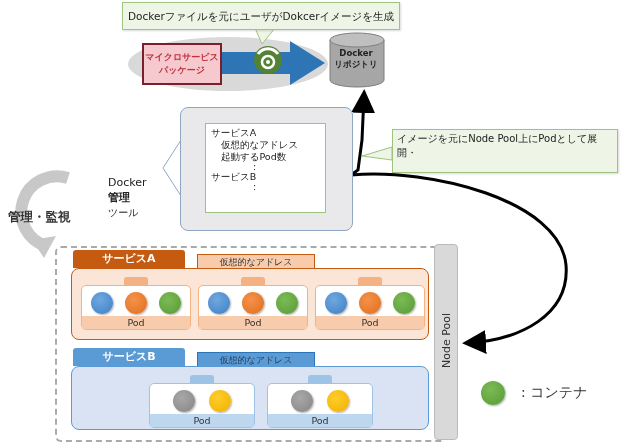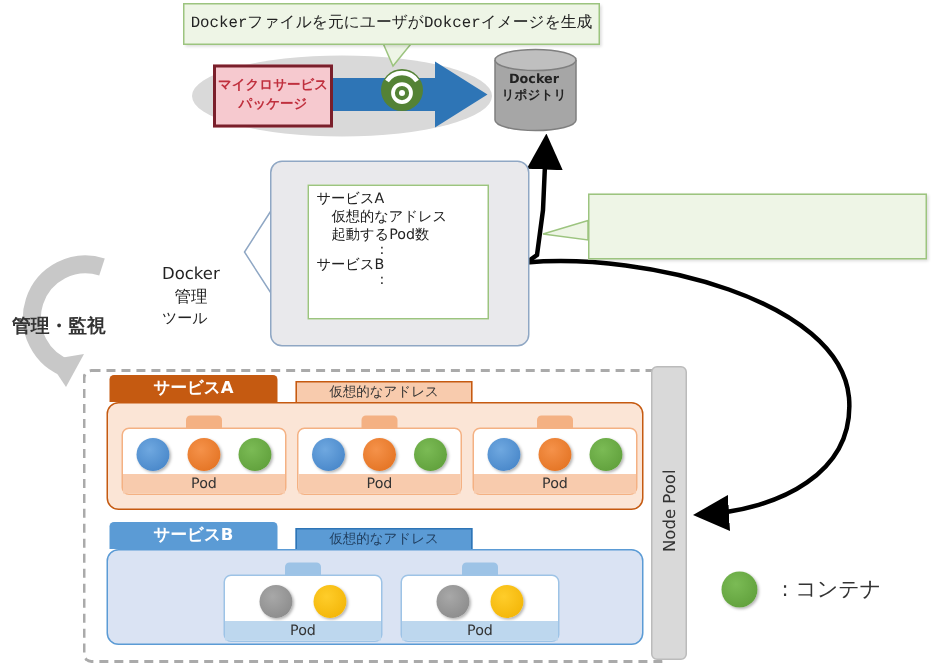--- a/index.html
+++ b/index.html
@@ -4,39 +4,39 @@
 <style>
   html, body { margin:0; padding:0; background:#ffffff; }
   body { width:621px; height:442px; position:relative; overflow:hidden;
          font-family:"DejaVu Sans", sans-serif; color:#222; }
   .abs { position:absolute; }
   svg.overlay { position:absolute; left:0; top:0; }
 
   
   .callout-top { left:122px; top:2px; width:276px; height:26px; background:#eef5e6;
                  border:1px solid #9cc47f; box-shadow:1px 1px 2px rgba(0,0,0,0.15);
-                 font-size:10.5px; line-height:26px; text-align:center; color:#222;font-family:Liberation Mono, monospace; }
+                 font-size:10.5px; line-height:26px; text-align:center; color:#222; }
   .pkg-ellipse { left:128px; top:37px; width:200px; height:54px; border-radius:50%; background:#d9d9d9; }
   .pkg-box { left:142px; top:43px; width:76px; height:38px; background:#f6c9cf; border:2px solid #7a1f2b;
              color:#c0303e; font-size:9px; font-weight:bold; text-align:center; line-height:13px;
              display:flex; flex-direction:column; justify-content:center; }
   .repo-label { left:326px; top:48px; width:60px; text-align:center; font-size:8.5px; font-weight:bold;
                 color:#222; line-height:11px; }
 
   
   .def-outer { left:180px; top:107px; width:171px; height:122px; background:#e9e9ec;
                border:1px solid #8fa7c4; border-radius:8px; }
   .def-inner { left:205px; top:123px; width:121px; height:90px; background:#fff; border:1.5px solid #9cc47f;
                font-size:9.5px; line-height:12px; padding:3px 0 0 5px; box-sizing:border-box; }
   .def-inner div { white-space:nowrap; }
   .ind { padding-left:10px; }
   .dots { padding-left:42px; line-height:8px; }
 
   .docker-tool { left:108px; top:175px; font-size:11px; line-height:15px; color:#222; }
-  .docker-tool .l2 { font-weight:normal;text-align:center; }
+  .docker-tool .l2 { font-weight:bold; }
   .docker-tool .l3 { font-size:10px; }
   .mgmt-label { left:8px; top:209px; font-size:12.5px; font-weight:bold; color:#333; }
 
   .callout-right { left:392px; top:129px; width:226px; height:44px; background:#eef5e6;
                    border:1px solid #9cc47f; box-shadow:1px 1px 2px rgba(0,0,0,0.15);
                    font-size:10px; line-height:14px; padding:2px 4px; box-sizing:border-box; color:#222; }
 
   
   .pool-dash { left:55px; top:246px; width:392px; height:196px; border:2px dashed #aaa;
                border-radius:6px; box-sizing:border-box; }
@@ -150,20 +150,21 @@
 
 <div class="abs docker-tool">
   <div>Docker</div>
   <div class="l2">管理</div>
   <div class="l3">ツール</div>
 </div>
 
 <div class="abs mgmt-label">管理・監視</div>
 
 <div class="abs callout-right">
+  <div>イメージを元にNode Pool上にPodとして展開・</div>
 </div>
 
 <div class="abs pool-dash"></div>
 <div class="abs node-pool-bar"></div>
 <div class="abs node-pool-text">
   <span>Node Pool</span>
 </div>
 
 <div class="abs svc-tab svcA-tab">サービスA</div>
 <div class="abs addr-tab svcA-addr">仮想的なアドレス</div>

